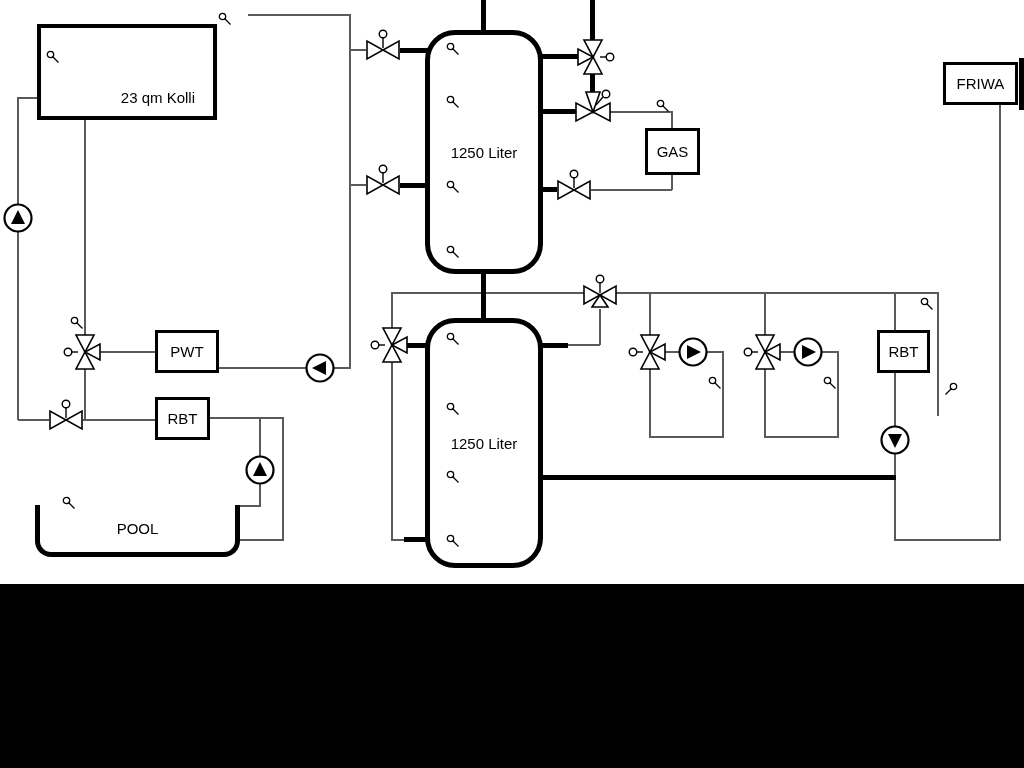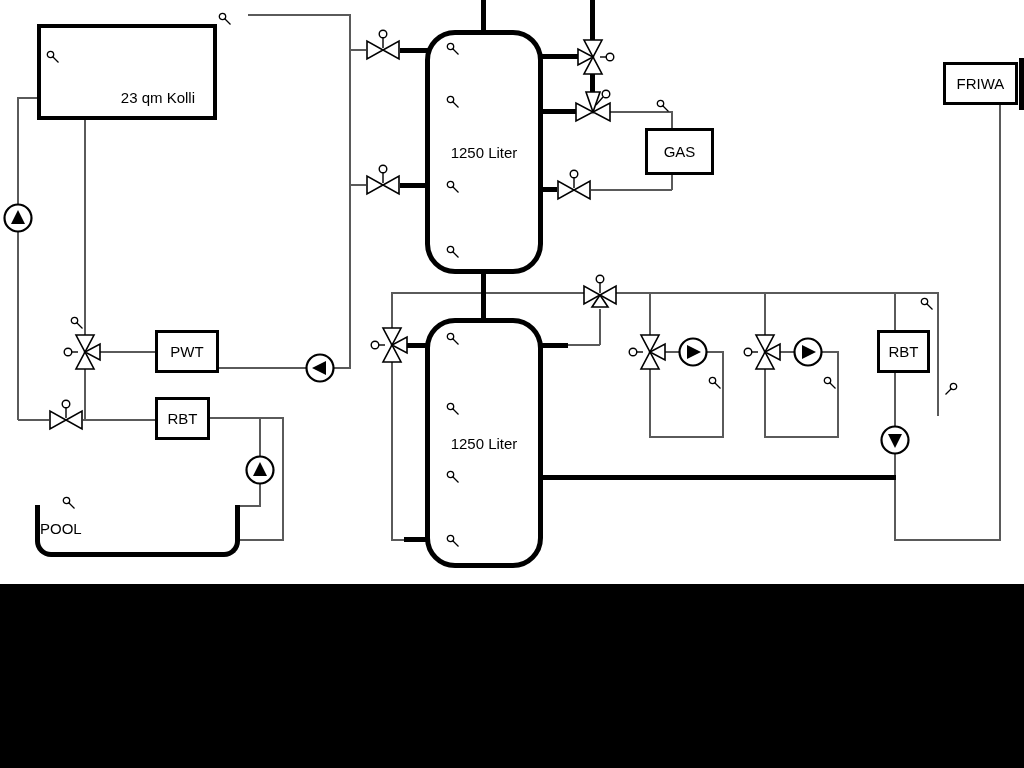--- a/index.html
+++ b/index.html
@@ -6,21 +6,21 @@
   html,body{margin:0;padding:0;background:#fff}
   #stage{position:relative;width:1024px;height:768px;background:#fff;overflow:hidden;
          font-family:"Liberation Sans",sans-serif;color:#000}
   .p{position:absolute;background:#5a5a5a;z-index:1}
   .k{position:absolute;background:#000;z-index:1}
   .box{position:absolute;border:3px solid #000;background:#fff;display:flex;align-items:center;
        justify-content:center;font-size:15px;z-index:3}
   .tank{position:absolute;border:5px solid #000;background:#fff;border-radius:30px;display:flex;
         align-items:center;justify-content:center;font-size:15px;z-index:2}
   .pool{position:absolute;border-left:5px solid #000;border-right:5px solid #000;border-bottom:5px solid #000;
-        border-radius:0 0 16px 16px;background:#fff;display:flex;align-items:center;justify-content:flex-start;
+        border-radius:0 0 16px 16px;background:#fff;display:flex;align-items:center;justify-content:center;
         font-size:15px;z-index:2}
   .coll{position:absolute;border:4px solid #000;background:#fff;z-index:3}
   .coll span{position:absolute;right:18px;bottom:10px;font-size:15px}
   .icn{position:absolute;z-index:4}
   .mask{position:absolute;background:#000;z-index:6}
 </style>
 </head>
 <body>
 
 <div id="stage">
@@ -88,21 +88,21 @@
   </div>
 
   <div class="tank" style="left:425px;top:30px;width:118px;height:244px">
     <span>1250 Liter</span>
   </div>
 
   <div class="tank" style="left:425px;top:318px;width:118px;height:250px">
     <span>1250 Liter</span>
   </div>
 
-  <div class="box" style="left:645px;top:128px;width:69px;height:47px">
+  <div class="box" style="left:645px;top:128px;width:55px;height:47px">
     <span>GAS</span>
   </div>
 
   <div class="box" style="left:943px;top:62px;width:75px;height:43px">
     <span>FRIWA</span>
   </div>
 
   <div class="box" style="left:155px;top:330px;width:64px;height:43px">
     <span>PWT</span>
   </div>

